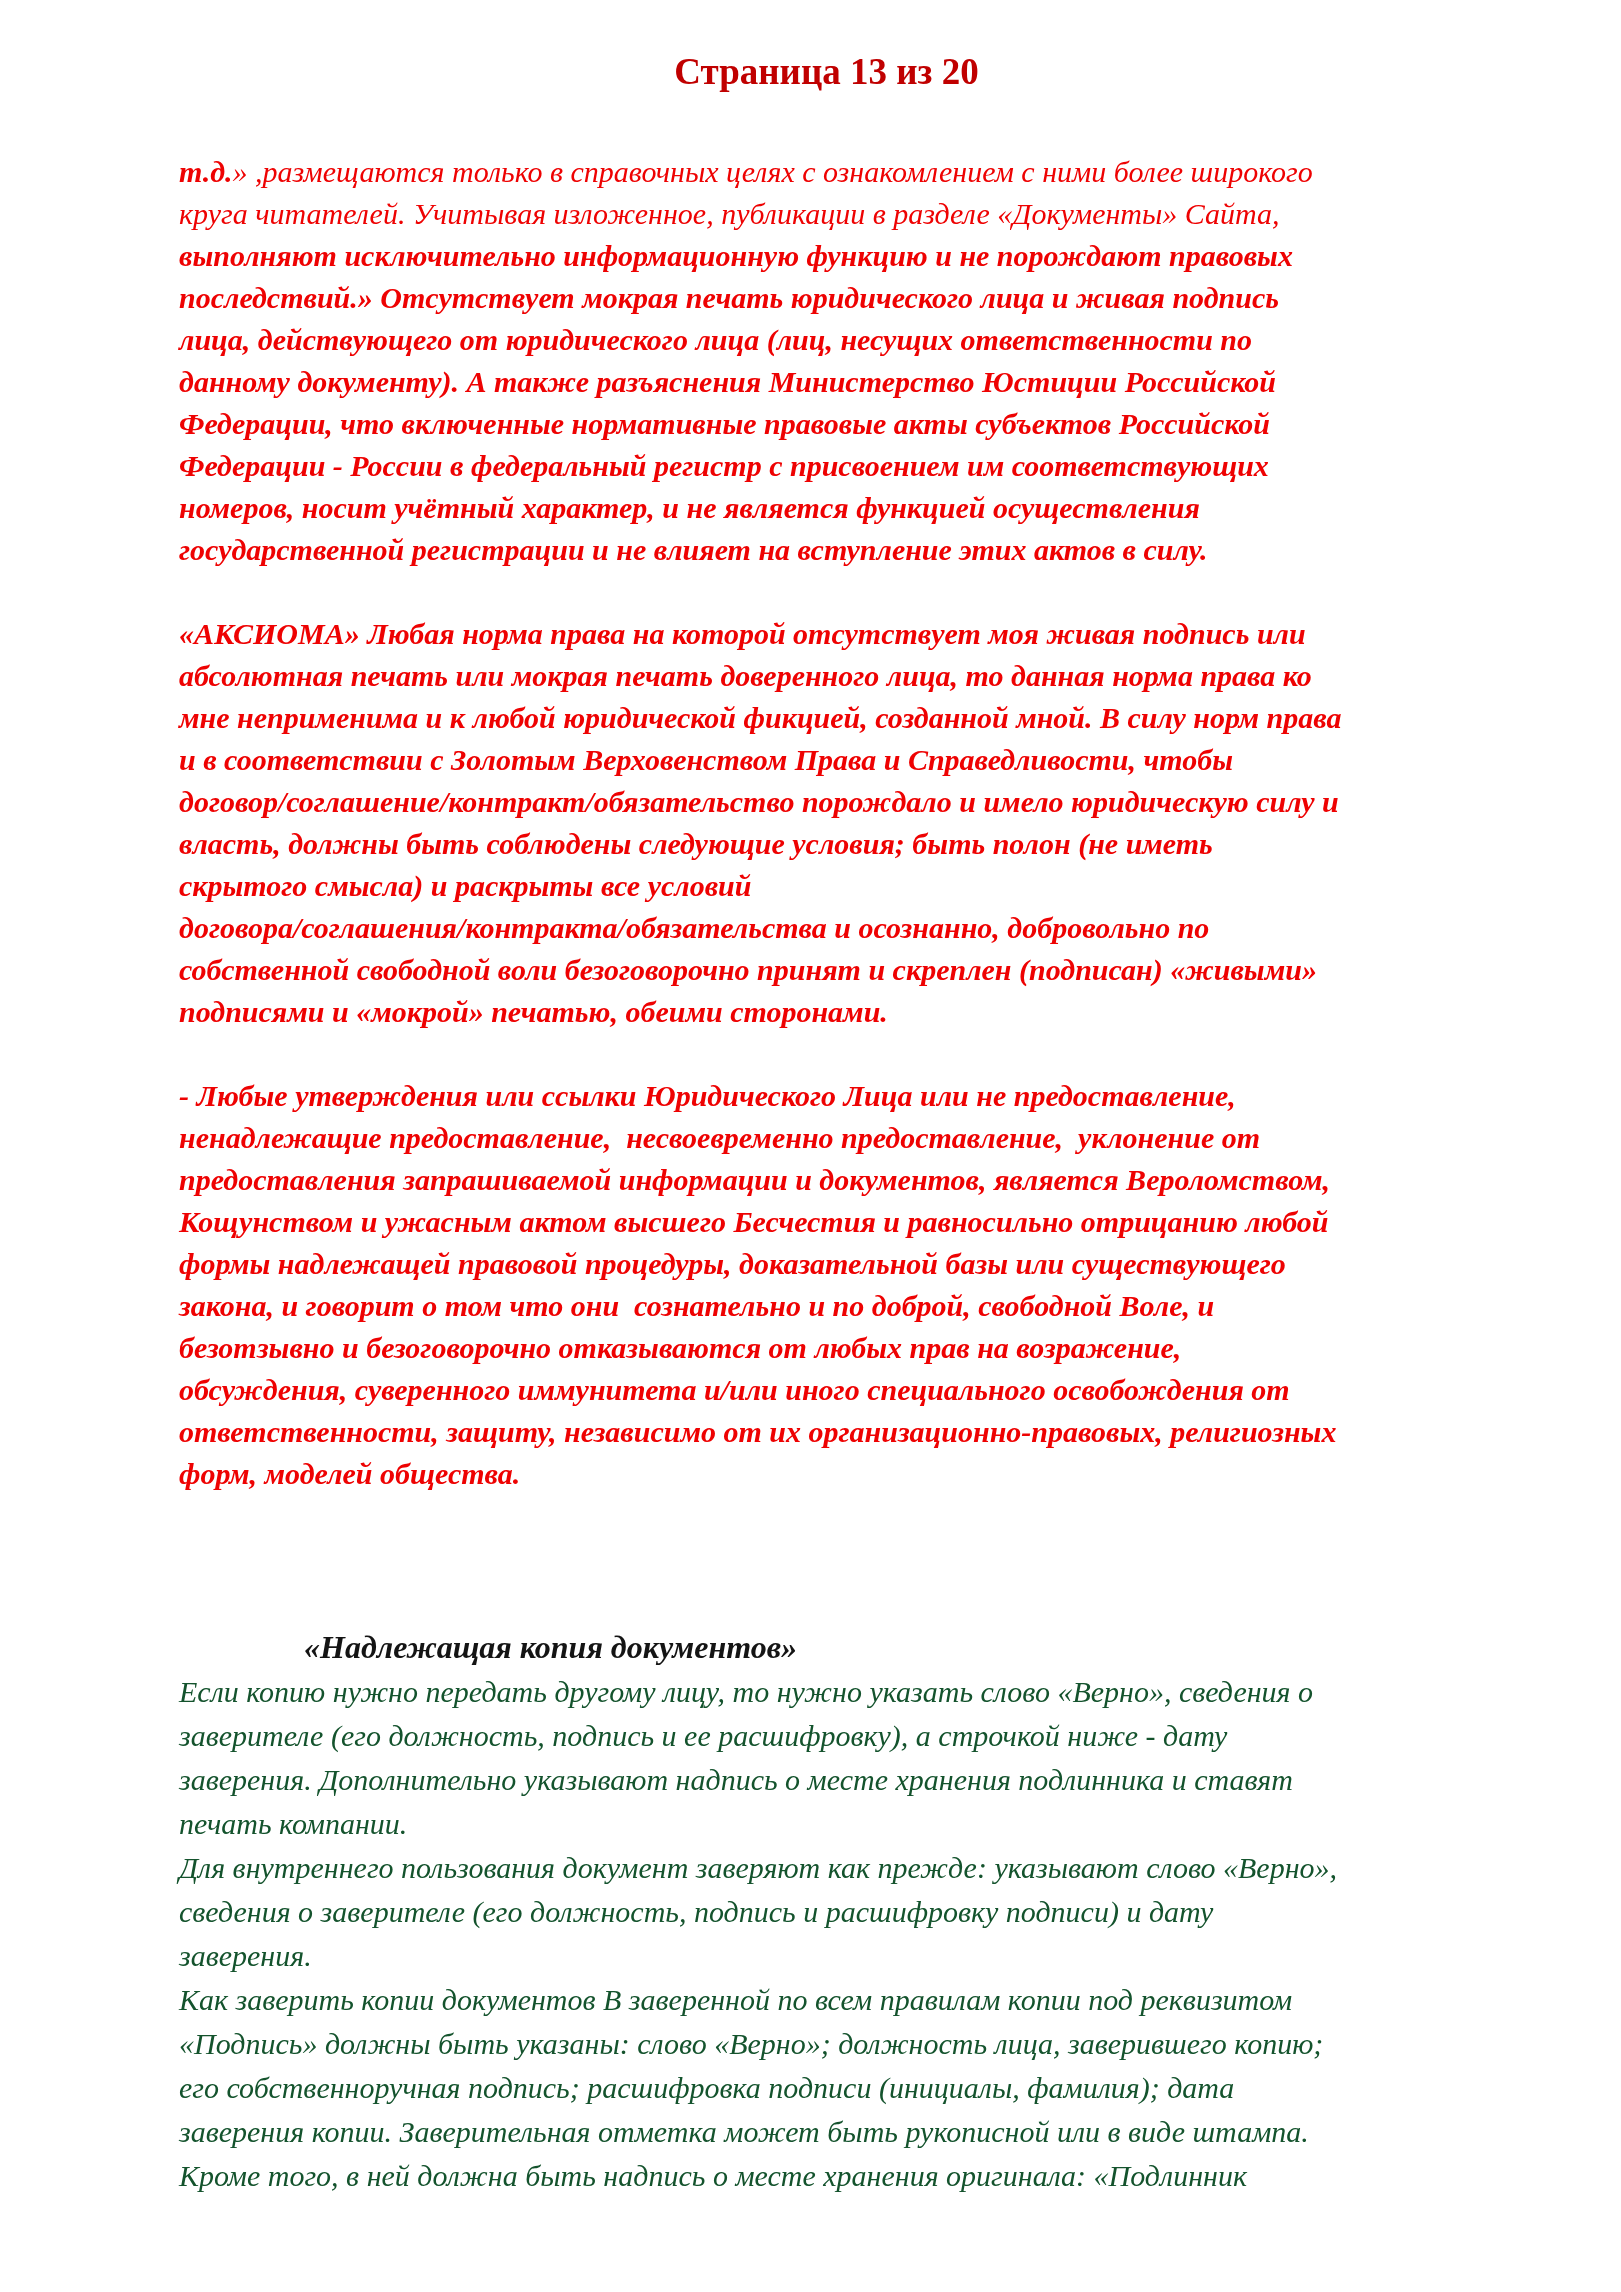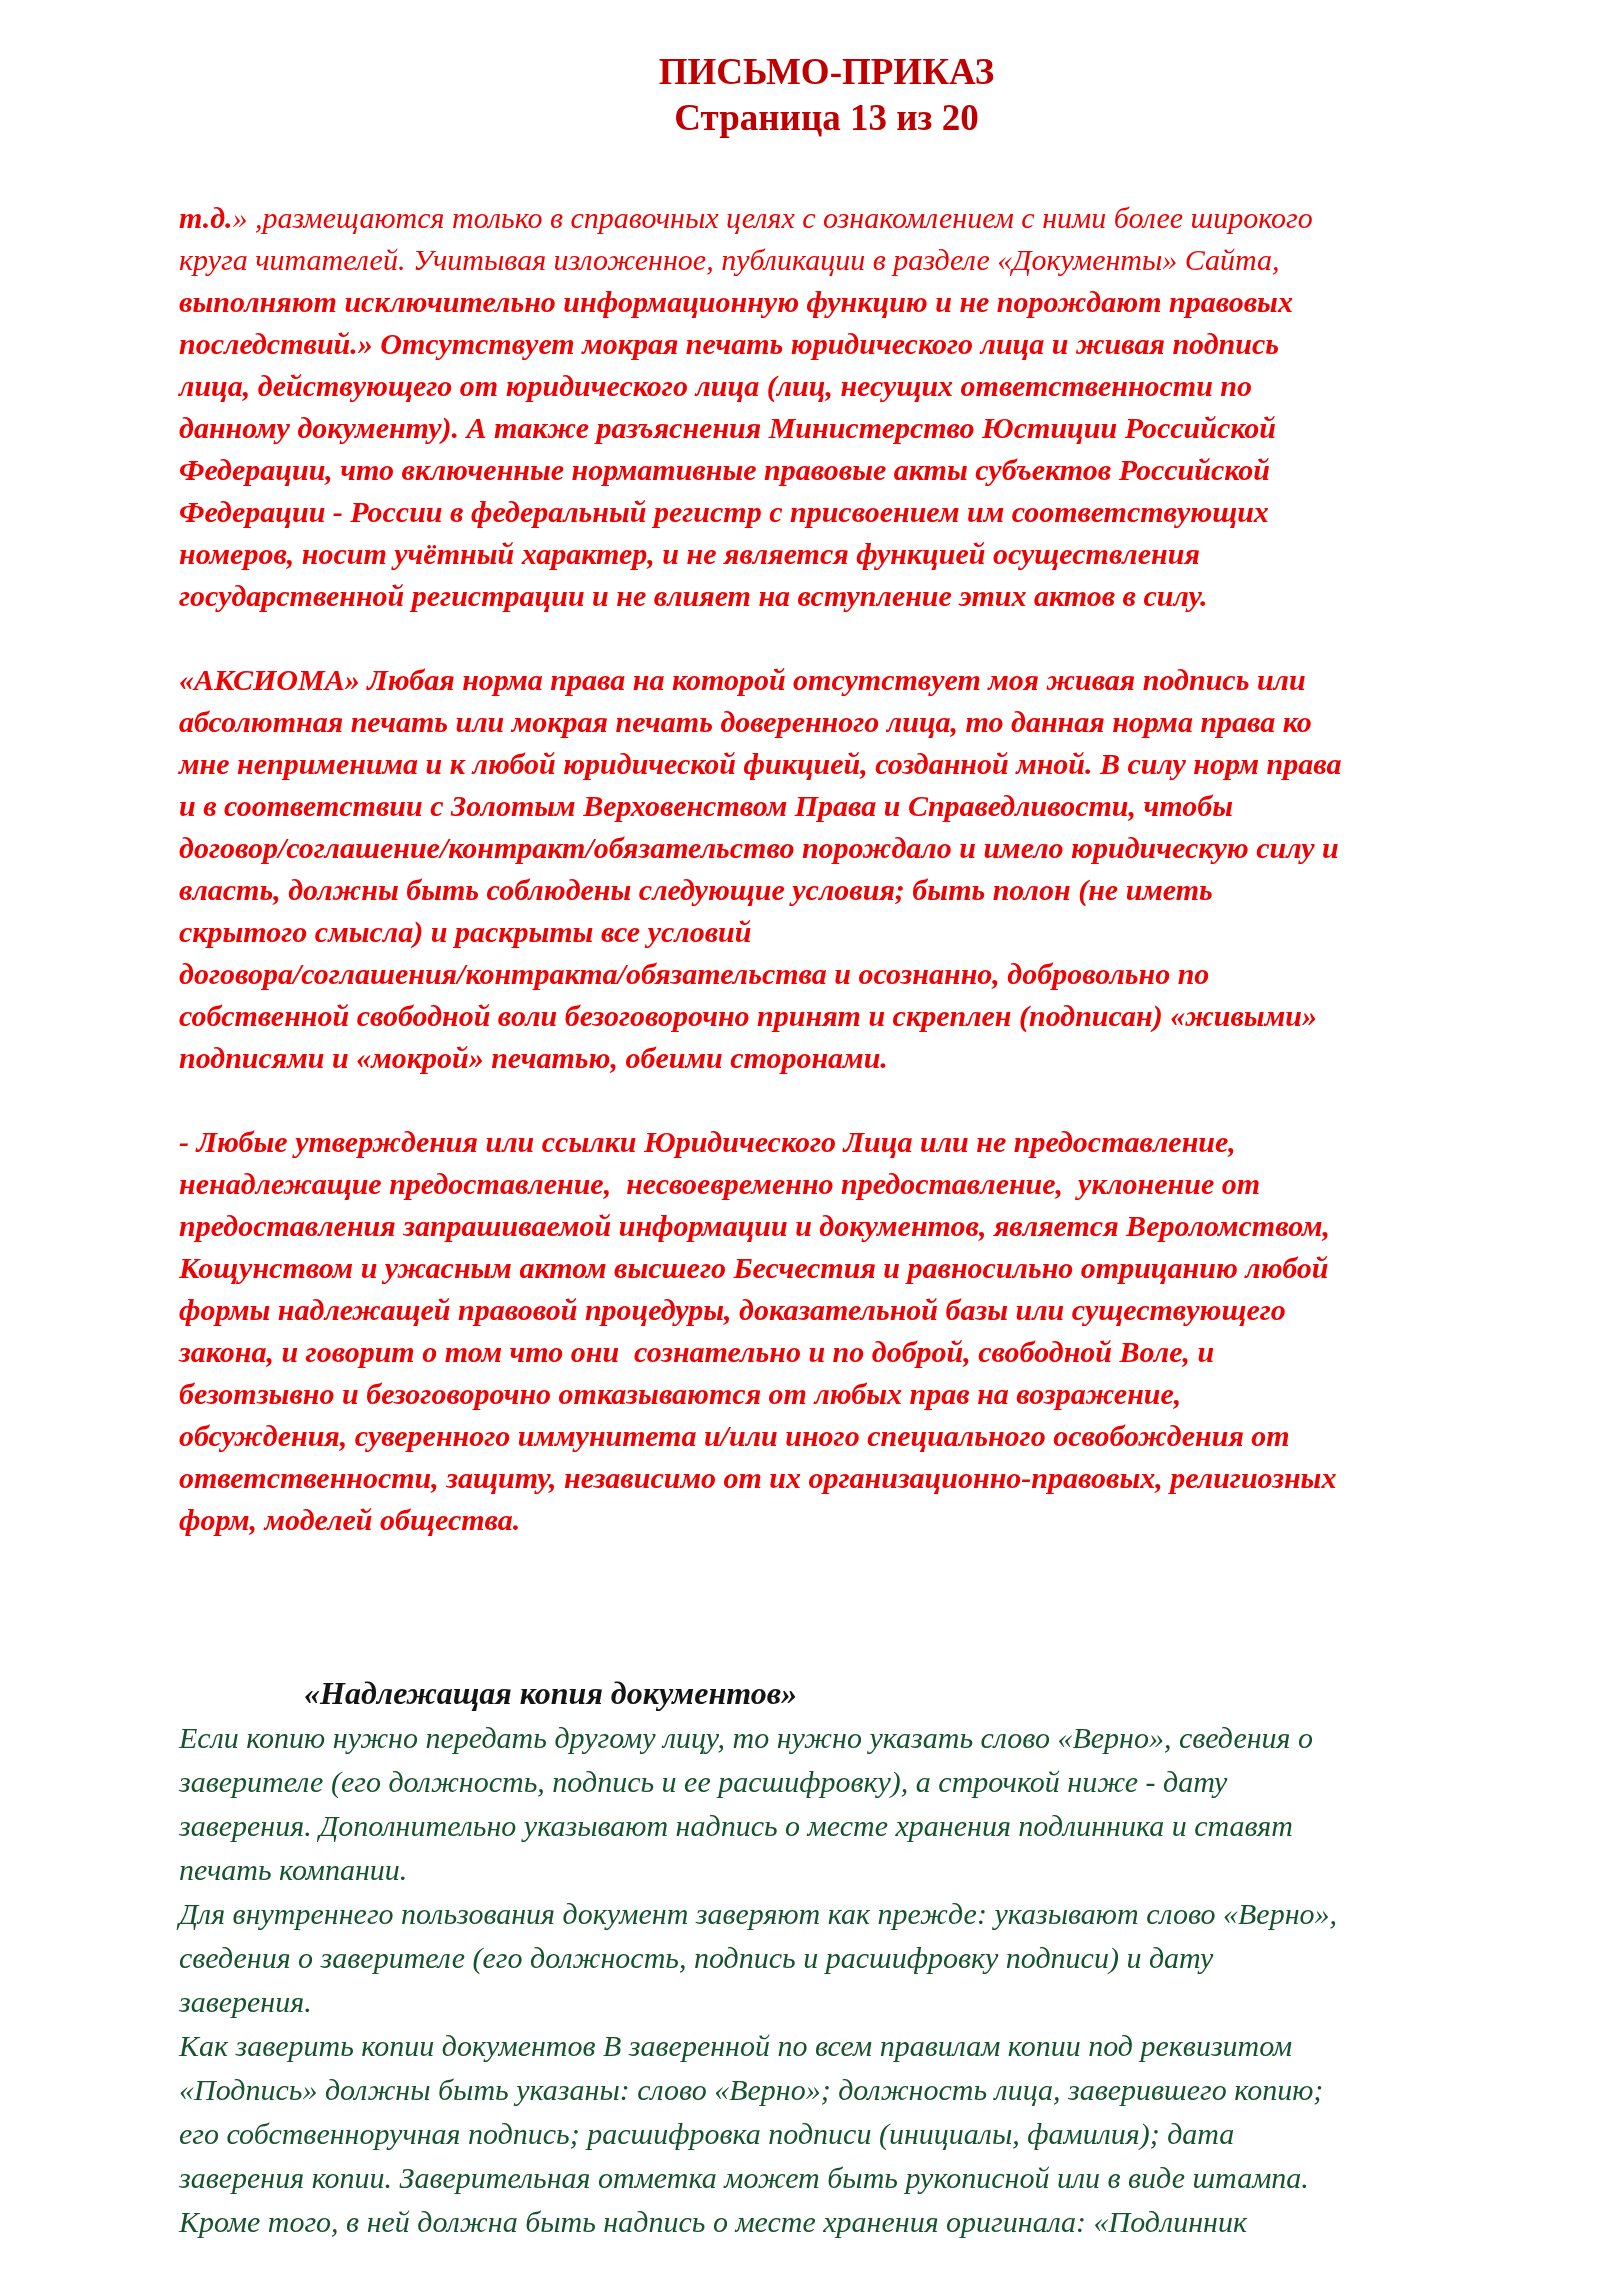--- a/index.html
+++ b/index.html
@@ -57,21 +57,20 @@
     white-space: pre;
   }
 </style>
 </head>
 <body>
 
 <div class="doc">
   <div class="content">
 
     <div class="title-block">
-      <div>ПИСЬМО-ПРИКАЗ</div>
       <div>Страница 13 из 20</div>
     </div>
 
     <p class="para red p1"><span class="bold">т.д.</span><span>» ,размещаются только в справочных целях с ознакомлением с ними более широкого
 круга читателей. Учитывая изложенное, публикации в разделе «Документы» Сайта,</span><span class="bold" style="display:block">выполняют исключительно информационную функцию и не порождают правовых
 последствий.» Отсутствует мокрая печать юридического лица и живая подпись
 лица, действующего от юридического лица (лиц, несущих ответственности по
 данному документу). А также разъяснения Министерство Юстиции Российской
 Федерации, что включенные нормативные правовые акты субъектов Российской
 Федерации - России в федеральный регистр с присвоением им соответствующих

